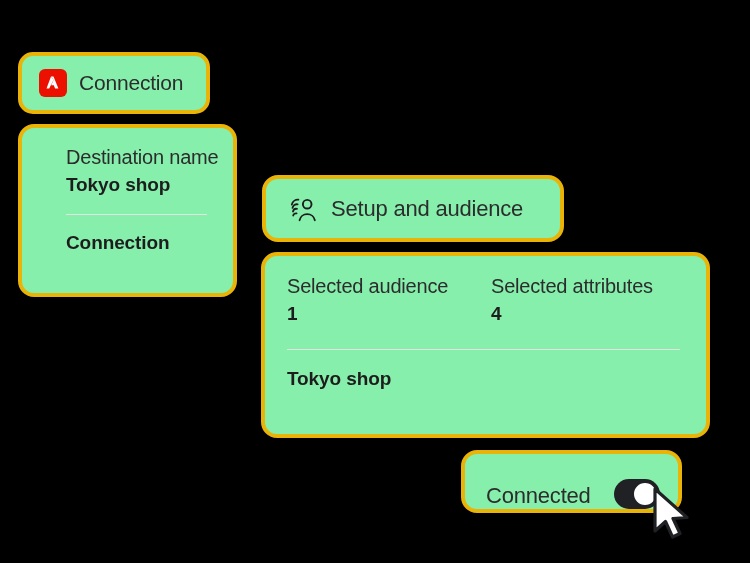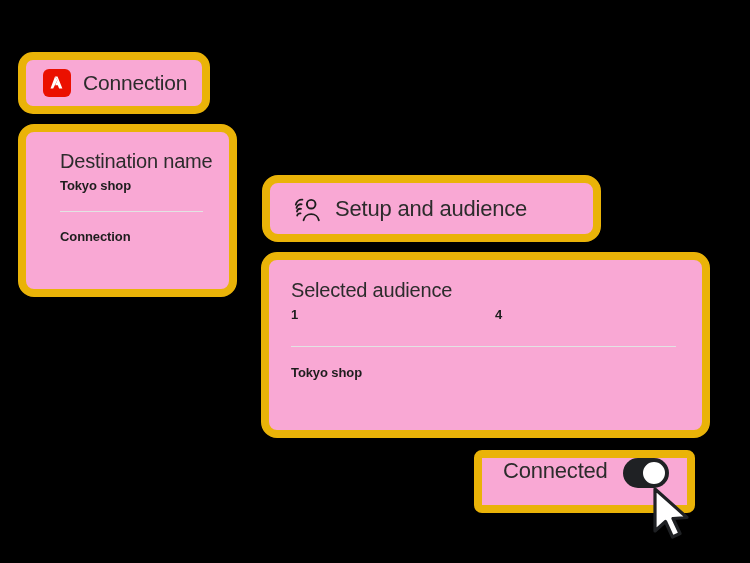--- a/index.html
+++ b/index.html
@@ -18,22 +18,22 @@
 
   .stage {
     position: absolute;
     inset: 0;
     background: #000000;
   }
 
   
   .card {
     position: absolute;
-    background: #f9a8d4;
-    border: 8px solid #eab308;
+    background: #86efac;
+    border: 4px solid #eab308;
     border-radius: 16px;
     box-sizing: border-box;
   }
 
   
   #connection-card {
     left: 18px;
     top: 52px;
     width: 192px;
     height: 62px;
@@ -60,49 +60,49 @@
     letter-spacing: -0.2px;
     white-space: nowrap;
   }
 
   
   #destination-card {
     left: 18px;
     top: 124px;
     width: 219px;
     height: 173px;
-    padding: 18px 20px 0 34px;
+    padding: 18px 20px 0 44px;
   }
   .field-title {
     font-size: 20px;
     color: #2c2c2c;
     letter-spacing: -0.2px;
     line-height: 1.15;
     white-space: nowrap;
   }
   .field-value {
-    font-size: 13px;
+    font-size: 19px;
     font-weight: bold;
     color: #1d1d1d;
     margin-top: 5px;
     letter-spacing: -0.1px;
     white-space: nowrap;
   }
   .divider {
     height: 1px;
     background: #e3e3e3;
     margin: 17px 0 16px 0;
   }
   #destination-card .divider { margin: 18px 6px 17px 0; }
 
   
   #setup-card {
     left: 262px;
     top: 175px;
-    width: 339px;
+    width: 302px;
     height: 67px;
     border-radius: 16px;
     display: flex;
     align-items: center;
     padding-left: 21px;
   }
   .audience-icon {
     width: 30px;
     height: 26px;
     flex: 0 0 auto;
@@ -113,35 +113,34 @@
   
   #audience-card {
     left: 261px;
     top: 252px;
     width: 449px;
     height: 186px;
     padding: 19px 26px 0 22px;
   }
   .stat-row {
     display: flex;
-    align-items: flex-end;
   }
   .stat-col { flex: 0 0 auto; }
   .stat-col.col-a { width: 204px; }
   #audience-card .divider { margin: 24px 0 18px 0; }
 
   
   #connected-card {
-    left: 474px;
+    left: 461px;
     top: 450px;
     width: 221px;
     height: 63px;
-    border-radius: 8px;
-    display: flex;
-    align-items: flex-start;
+    border-radius: 16px;
+    display: flex;
+    align-items: flex-end;
     padding: 0 18px 0 21px;
     justify-content: space-between;
   }
   #connected-card .pill-label {
     font-size: 22px;
     margin-left: 0;
   }
   .toggle {
     position: relative;
     width: 46px;
@@ -210,20 +209,21 @@
     <span class="pill-label">Setup and audience</span>
   </div>
 
   <div class="card" id="audience-card">
     <div class="stat-row">
       <div class="stat-col col-a">
         <div class="field-title">Selected audience</div>
         <div class="field-value">1</div>
       </div>
       <div class="stat-col">
+        <div class="field-title">Selected attributes</div>
         <div class="field-value">4</div>
       </div>
     </div>
     <div class="divider"></div>
     <div>
       <div class="field-value">Tokyo shop</div>
     </div>
   </div>
 
   <div class="card" id="connected-card">

